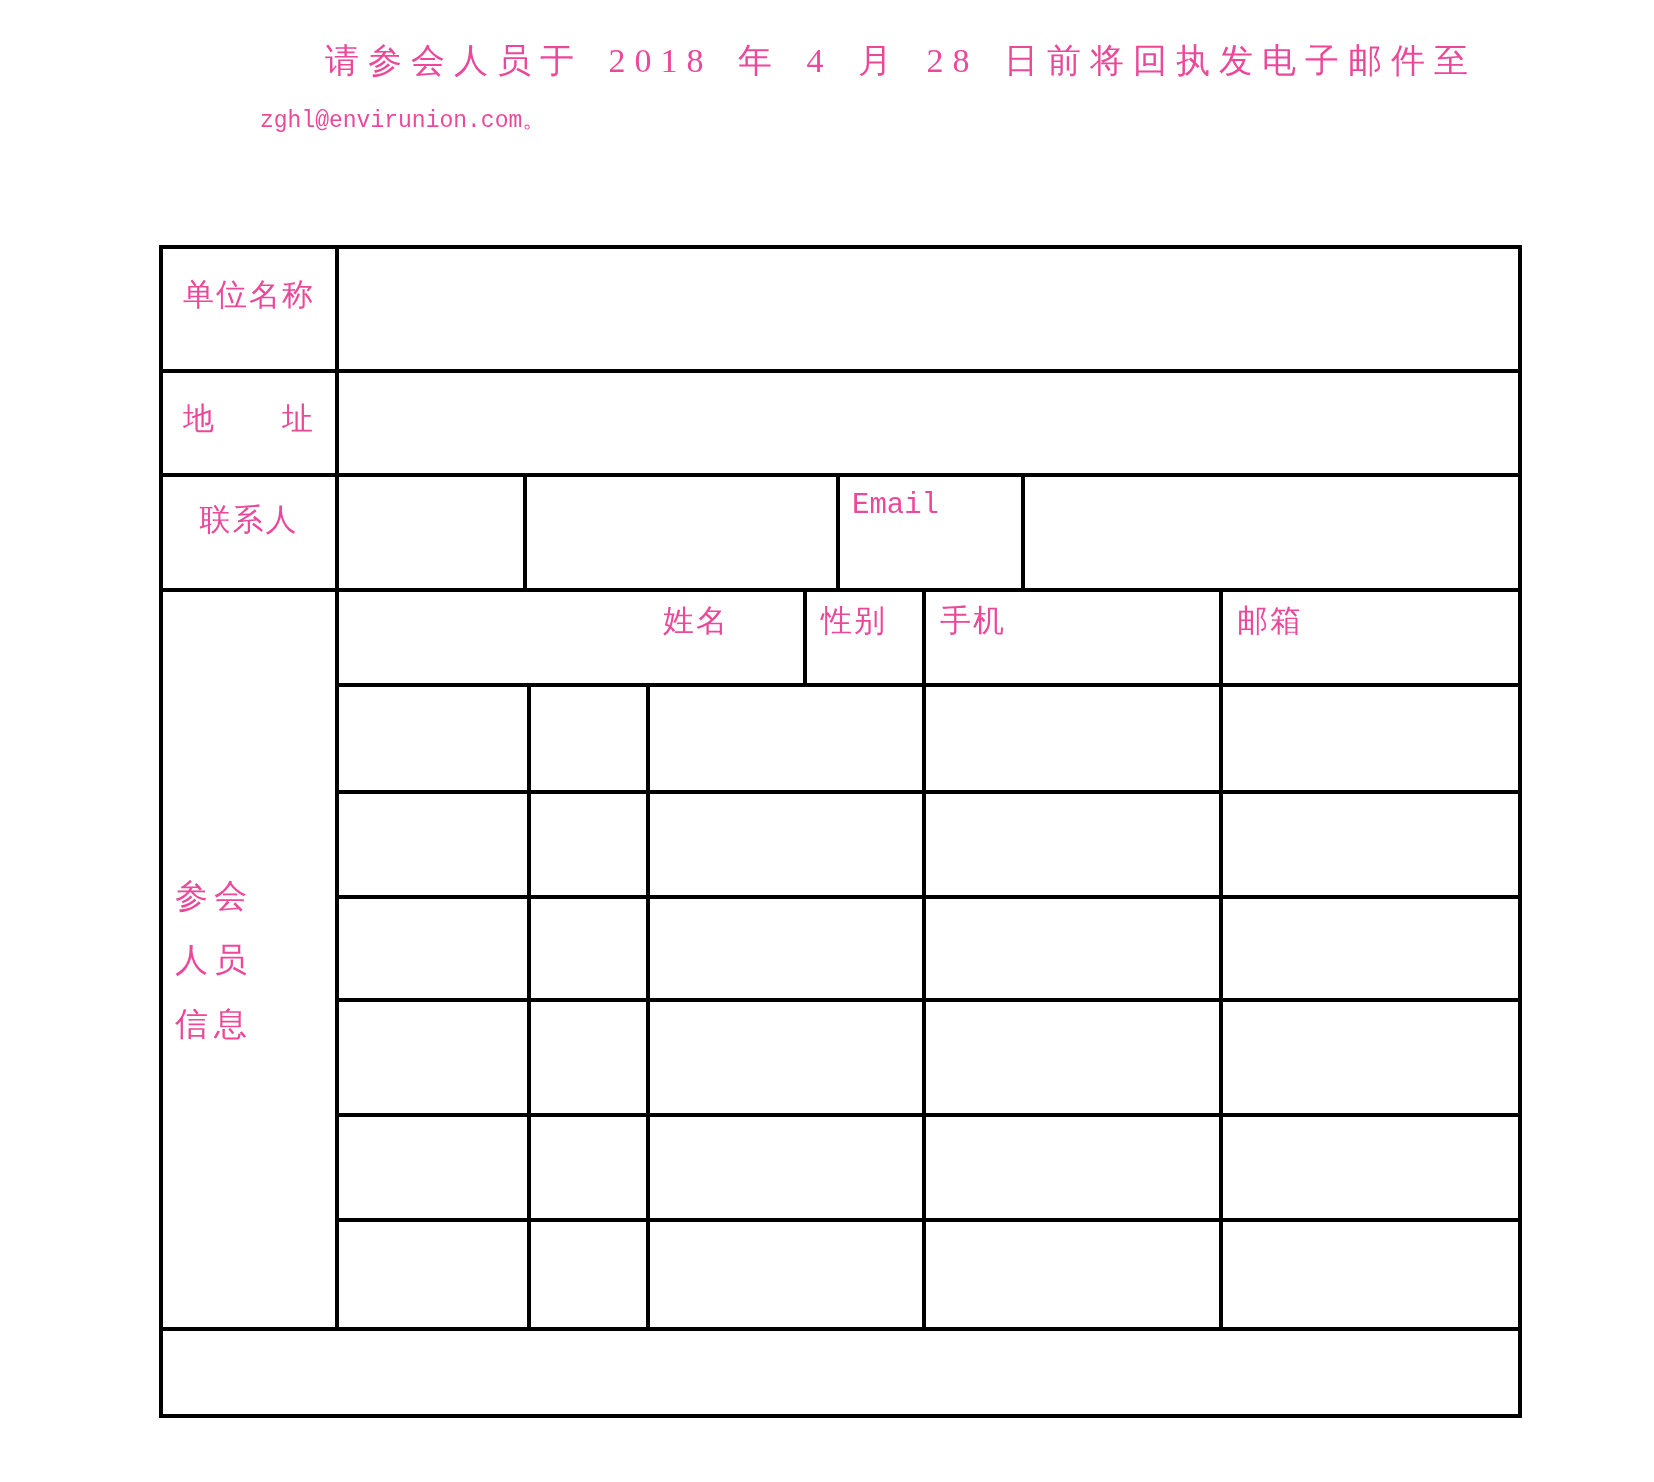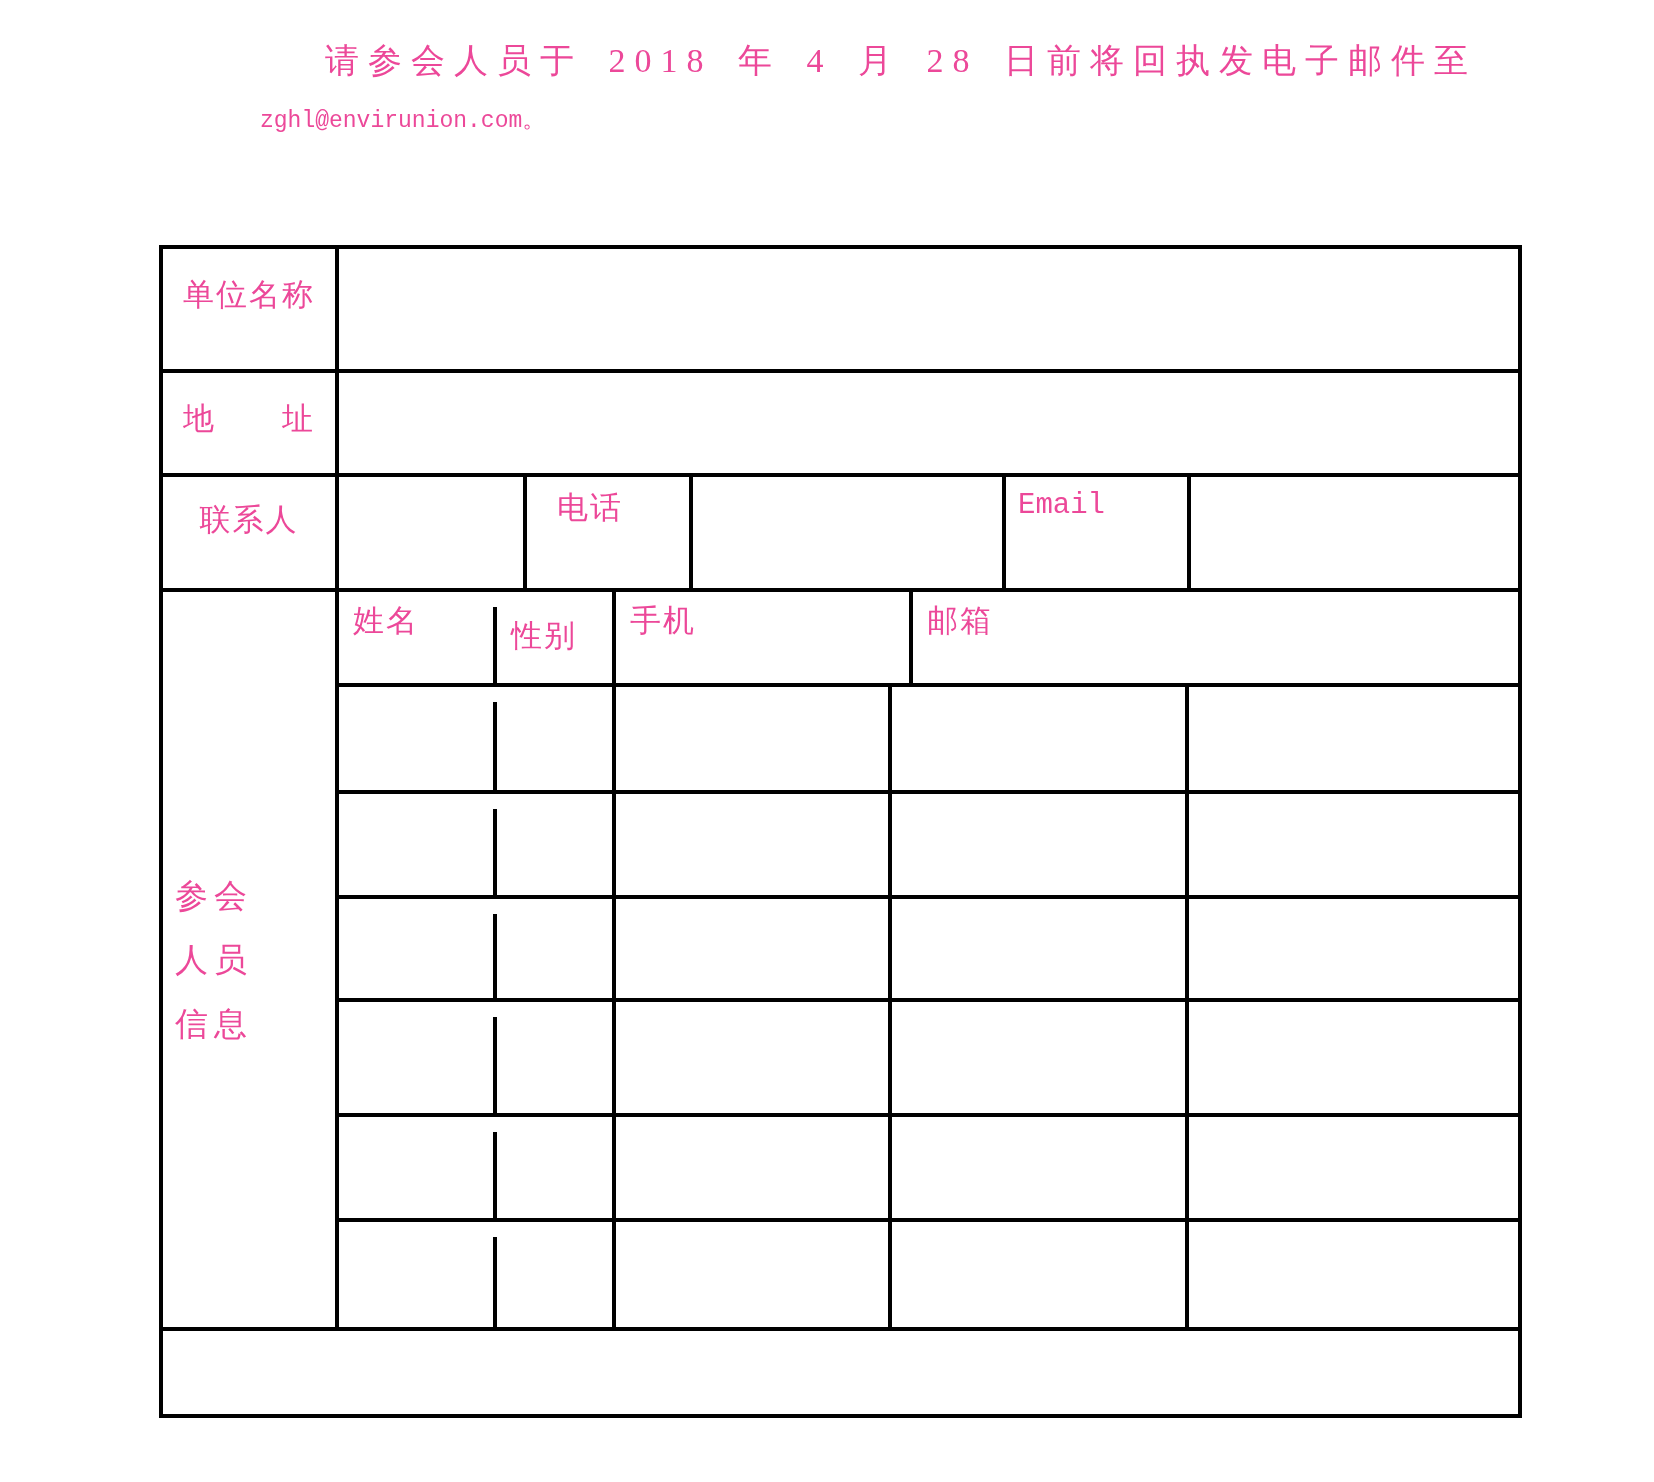--- a/index.html
+++ b/index.html
@@ -97,32 +97,32 @@
     font-size: 33px;
     letter-spacing: 6px;
     line-height: 64px;
   }
   .attgrid {
     flex: 1 1 auto;
     display: flex;
     flex-direction: column;
     overflow: hidden;
   }
-  .grow { display: flex; border-top: 4px solid #000; flex-shrink: 0; }
+  .grow { display: flex; border-top: 4px solid #000; flex-shrink: 0; justify-content: flex-end; }
   .grow.first { border-top: none; }
   .grow.header { height: 91px; }
   .grow.datarow:nth-of-type(2) { height: 107px; }
   .grow.datarow:nth-of-type(3) { height: 105px; }
   .grow.datarow:nth-of-type(4) { height: 103px; }
   .grow.datarow:nth-of-type(5) { height: 115px; }
   .grow.datarow:nth-of-type(6) { height: 105px; }
   .grow.datarow:nth-of-type(7) { height: 109px; }
   .gcell { border-left: 4px solid #000; flex-shrink: 0; }
   .gcell.col-0 { border-left: none; width: 154px; }
-  .gcell.col-1 { width: 119px; margin-top: 15px; }
+  .gcell.col-1 { width: 119px; }
   .gcell.col-2 { width: 276px; }
   .gcell.col-3 { width: 297px; }
   .gcell.col-4 { width: 299px; }
   .colhead {
     font-size: 31px;
     letter-spacing: 2px;
     padding-top: 8px;
     padding-left: 14px;
     text-align: left;
   }
@@ -143,21 +143,20 @@
     </div>
 
     <div class="trow h-r2">
       <div class="cell first labelcol lab">地　　址</div>
       <div class="cell fill"></div>
     </div>
 
     <div class="trow h-r3">
       <div class="cell first labelcol lab lab-contact">联系人</div>
       <div class="cell w-cblank1"></div>
-      <div class="cell w-phone minilab">电话</div>
       <div class="cell w-cblank2"></div>
       <div class="cell w-email minilab-email">Email</div>
       <div class="cell fill"></div>
     </div>
 
     <div class="trow h-att">
       <div class="cell first labelcol attlabel">
         <div>参会</div>
         <div>人员</div>
         <div>信息</div>

